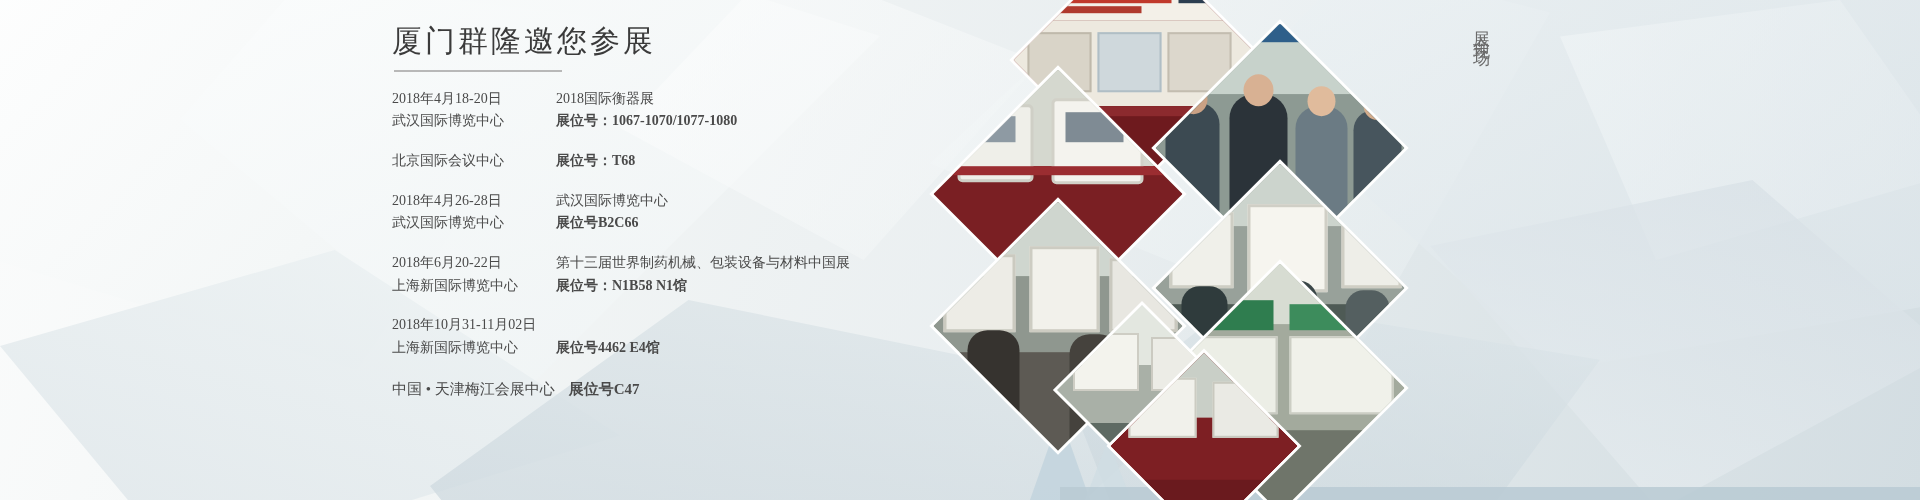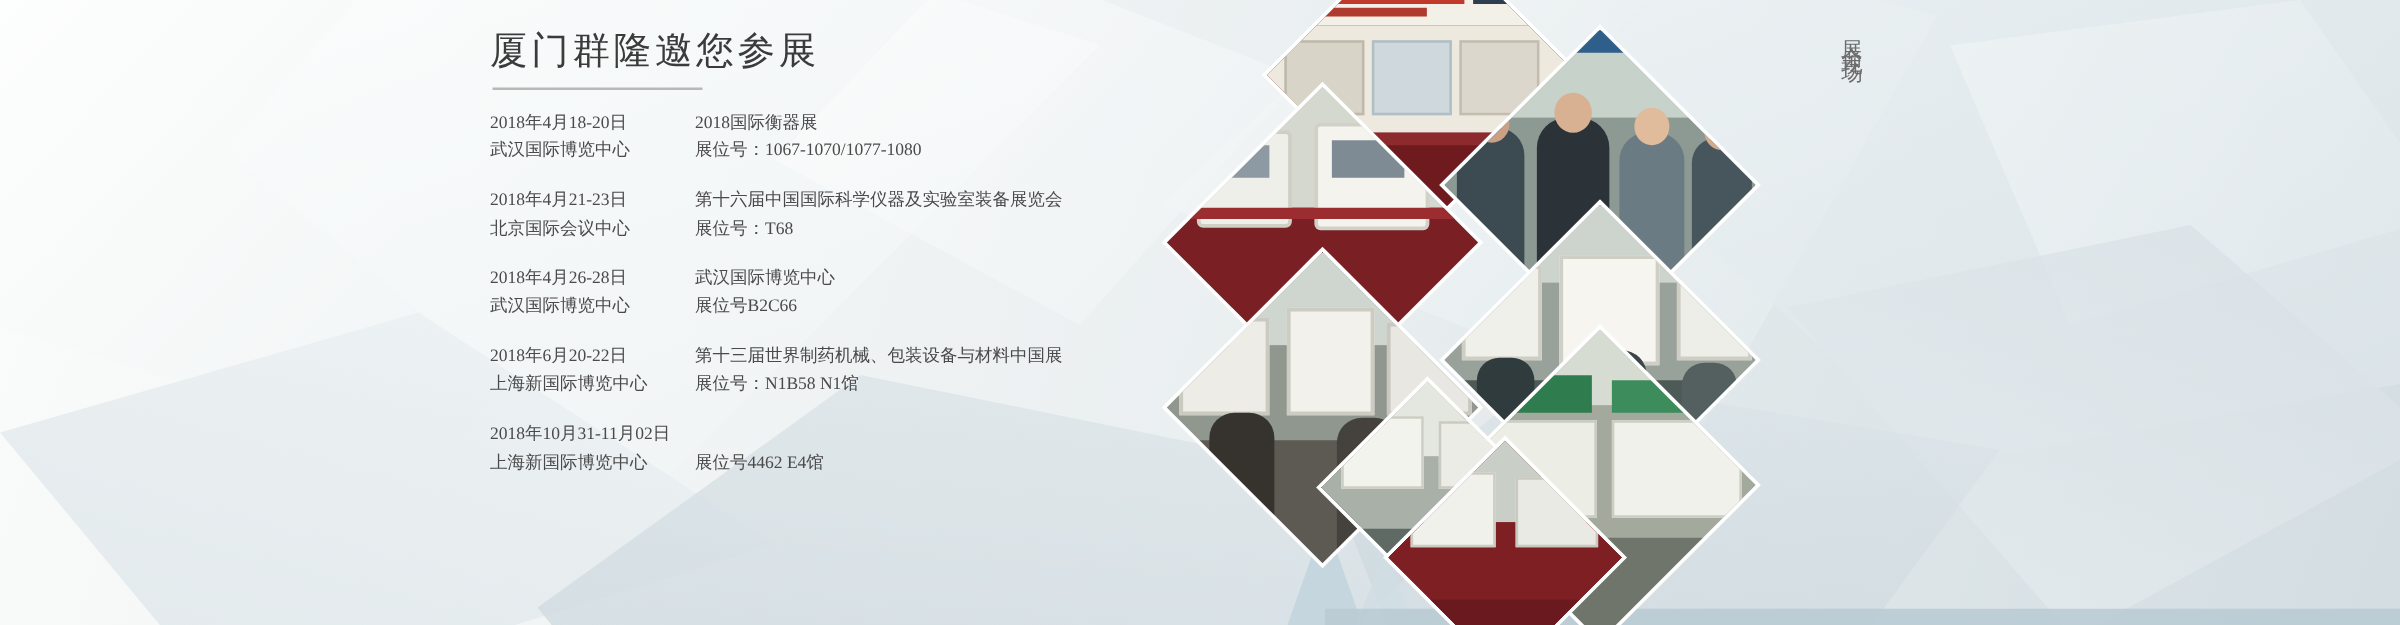--- a/index.html
+++ b/index.html
@@ -59,21 +59,21 @@
   #textcol{position:absolute;left:392px;top:22px;width:620px;}
   #heading{font-size:30px;color:#3b3b3b;letter-spacing:3px;line-height:1.25;
       font-family:"Liberation Serif","DejaVu Serif",serif;}
   #heading-rule{width:168px;height:2px;background:#b8b8b8;margin:10px 0 16px 2px;}
   .event{margin-bottom:17px;}
   .evline{display:flex;color:#4a4a4a;font-size:14px;line-height:1.62;white-space:nowrap;
       font-family:"Liberation Serif","DejaVu Serif",serif;}
   .ev-date{min-width:150px;}
   .ev-name{padding-left:14px;}
   .ev-venue{min-width:150px;}
-  .ev-booth{padding-left:14px;}
+  .ev-booth{padding-left:14px;font-weight:bold;}
   .event.compact .evline{font-size:15px;line-height:1.7;}
   .event.compact .ev-date{min-width:0;}
 
   
   #mosaic{position:absolute;left:1020px;top:0px;width:440px;height:500px;}
   .dia{position:absolute;width:176px;height:176px;transform:rotate(45deg);
        overflow:hidden;box-shadow:0 0 0 3px #ffffff;}
   .dia .inner{width:249px;height:249px;transform:rotate(-45deg);
        margin:-36px 0 0 -36px;position:relative;}
   .px{position:absolute;}
@@ -116,24 +116,20 @@
         <span class="ev-name">2018国际衡器展</span>
       </div>
       <div class="evline">
         <span class="ev-venue">武汉国际博览中心</span>
         <span class="ev-booth">展位号：1067-1070/1077-1080</span>
       </div>
     </div>
 
     <div class="event">
       <div class="evline">
-        <span class="ev-date">2018年4月21-23日</span>
-        <span class="ev-name">第十六届中国国际科学仪器及实验室装备展览会</span>
-      </div>
-      <div class="evline">
         <span class="ev-venue">北京国际会议中心</span>
         <span class="ev-booth">展位号：T68</span>
       </div>
     </div>
 
     <div class="event">
       <div class="evline">
         <span class="ev-date">2018年4月26-28日</span>
         <span class="ev-name">武汉国际博览中心</span>
       </div>
@@ -160,20 +156,24 @@
       </div>
       <div class="evline">
         <span class="ev-venue">上海新国际博览中心</span>
         <span class="ev-booth">展位号4462  E4馆</span>
       </div>
     </div>
 
     <div class="event compact">
       <div class="evline">
         <span class="ev-name"></span>
+      </div>
+      <div class="evline">
+        <span class="ev-venue">中国 • 天津梅江会展中心</span>
+        <span class="ev-booth">展位号C47</span>
       </div>
     </div>
 
   </div>
 
   <div id="mosaic">
 
     <div class="dia" style="left:30px;top:-28px;">
       <div class="inner" style="background:#7a1e22;">
 

